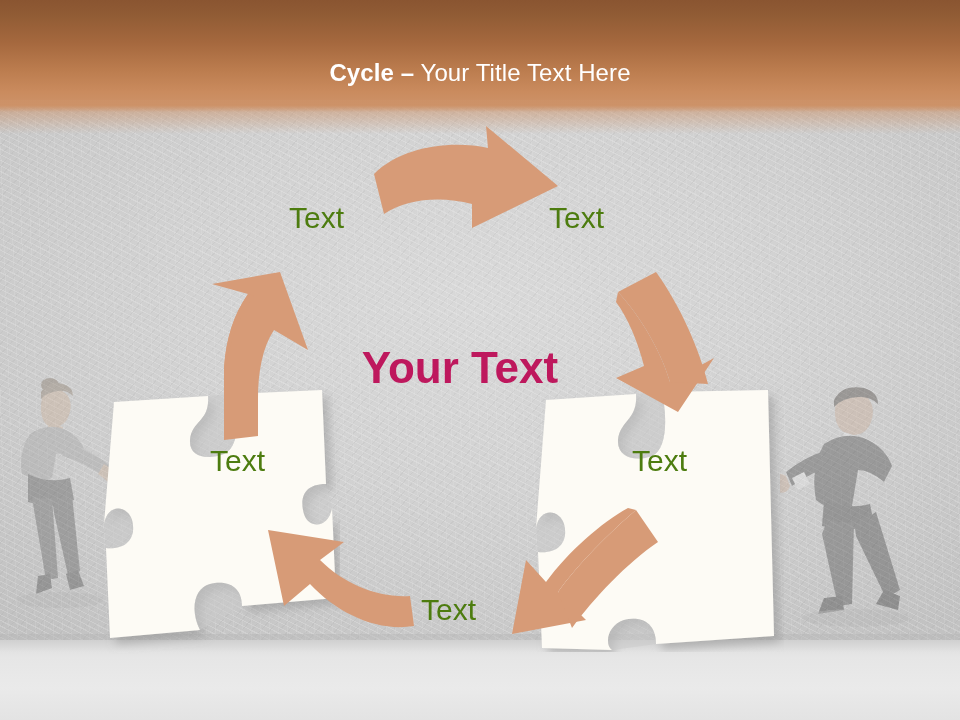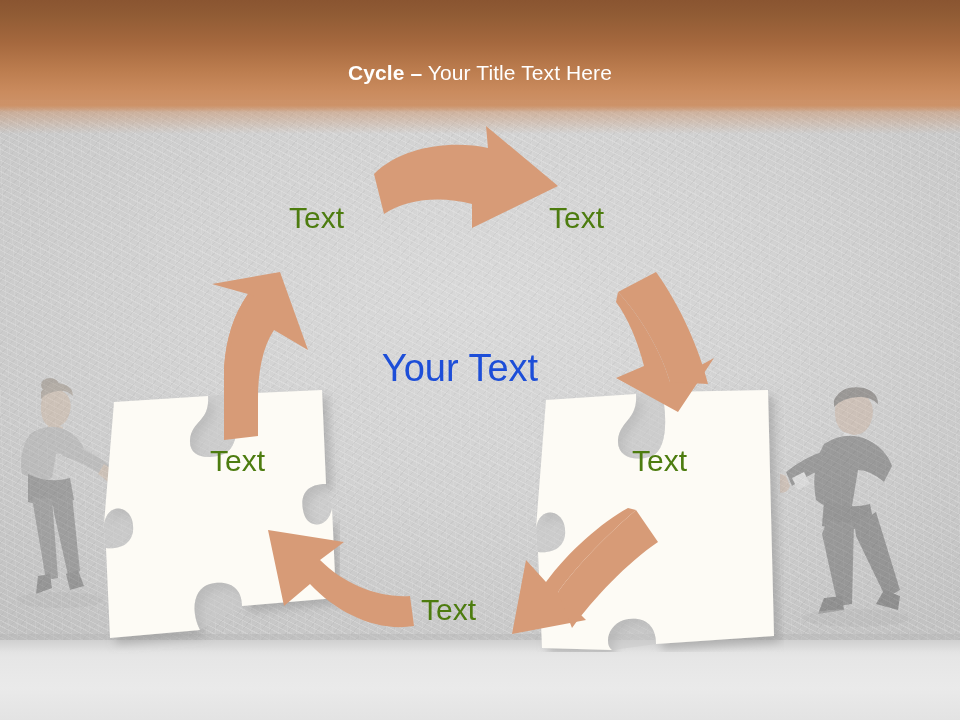--- a/index.html
+++ b/index.html
@@ -66,21 +66,21 @@
     left: 0; top: 100px;
     width: 960px; height: 34px;
     background: linear-gradient(to bottom, rgba(205,146,104,.75) 0%, rgba(214,214,214,0) 100%);
   }
   .slide-title {
     position: absolute;
     left: 0; top: 53px;
     width: 960px;
     text-align: center;
     color: #ffffff;
-    font-size: 21px;
+    font-size: 24px;
     line-height: 40px;
     letter-spacing: .1px;
     white-space: nowrap;
   }
   .slide-title .tstrong { font-weight: bold; }
   .slide-title .tlight  { font-weight: normal; }
 
   
   .puzzle { position: absolute; }
   .puzzle svg { display: block; }
@@ -100,23 +100,23 @@
   .label {
     position: absolute;
     color: #4d7c0f;
     font-size: 30px;
     line-height: 34px;
     white-space: nowrap;
   }
   .center-label {
     position: absolute;
     text-align: center;
-    color: #1d4ed8;
-    font-size: 38px;
-    font-weight: normal;
+    color: #be185d;
+    font-size: 44px;
+    font-weight: bold;
     line-height: 46px;
   }
 </style>
 </head>
 <body>
 
 <div id="slide">
 
   <div class="bg-wall"></div>
   <div class="bg-wall-noise"></div>

